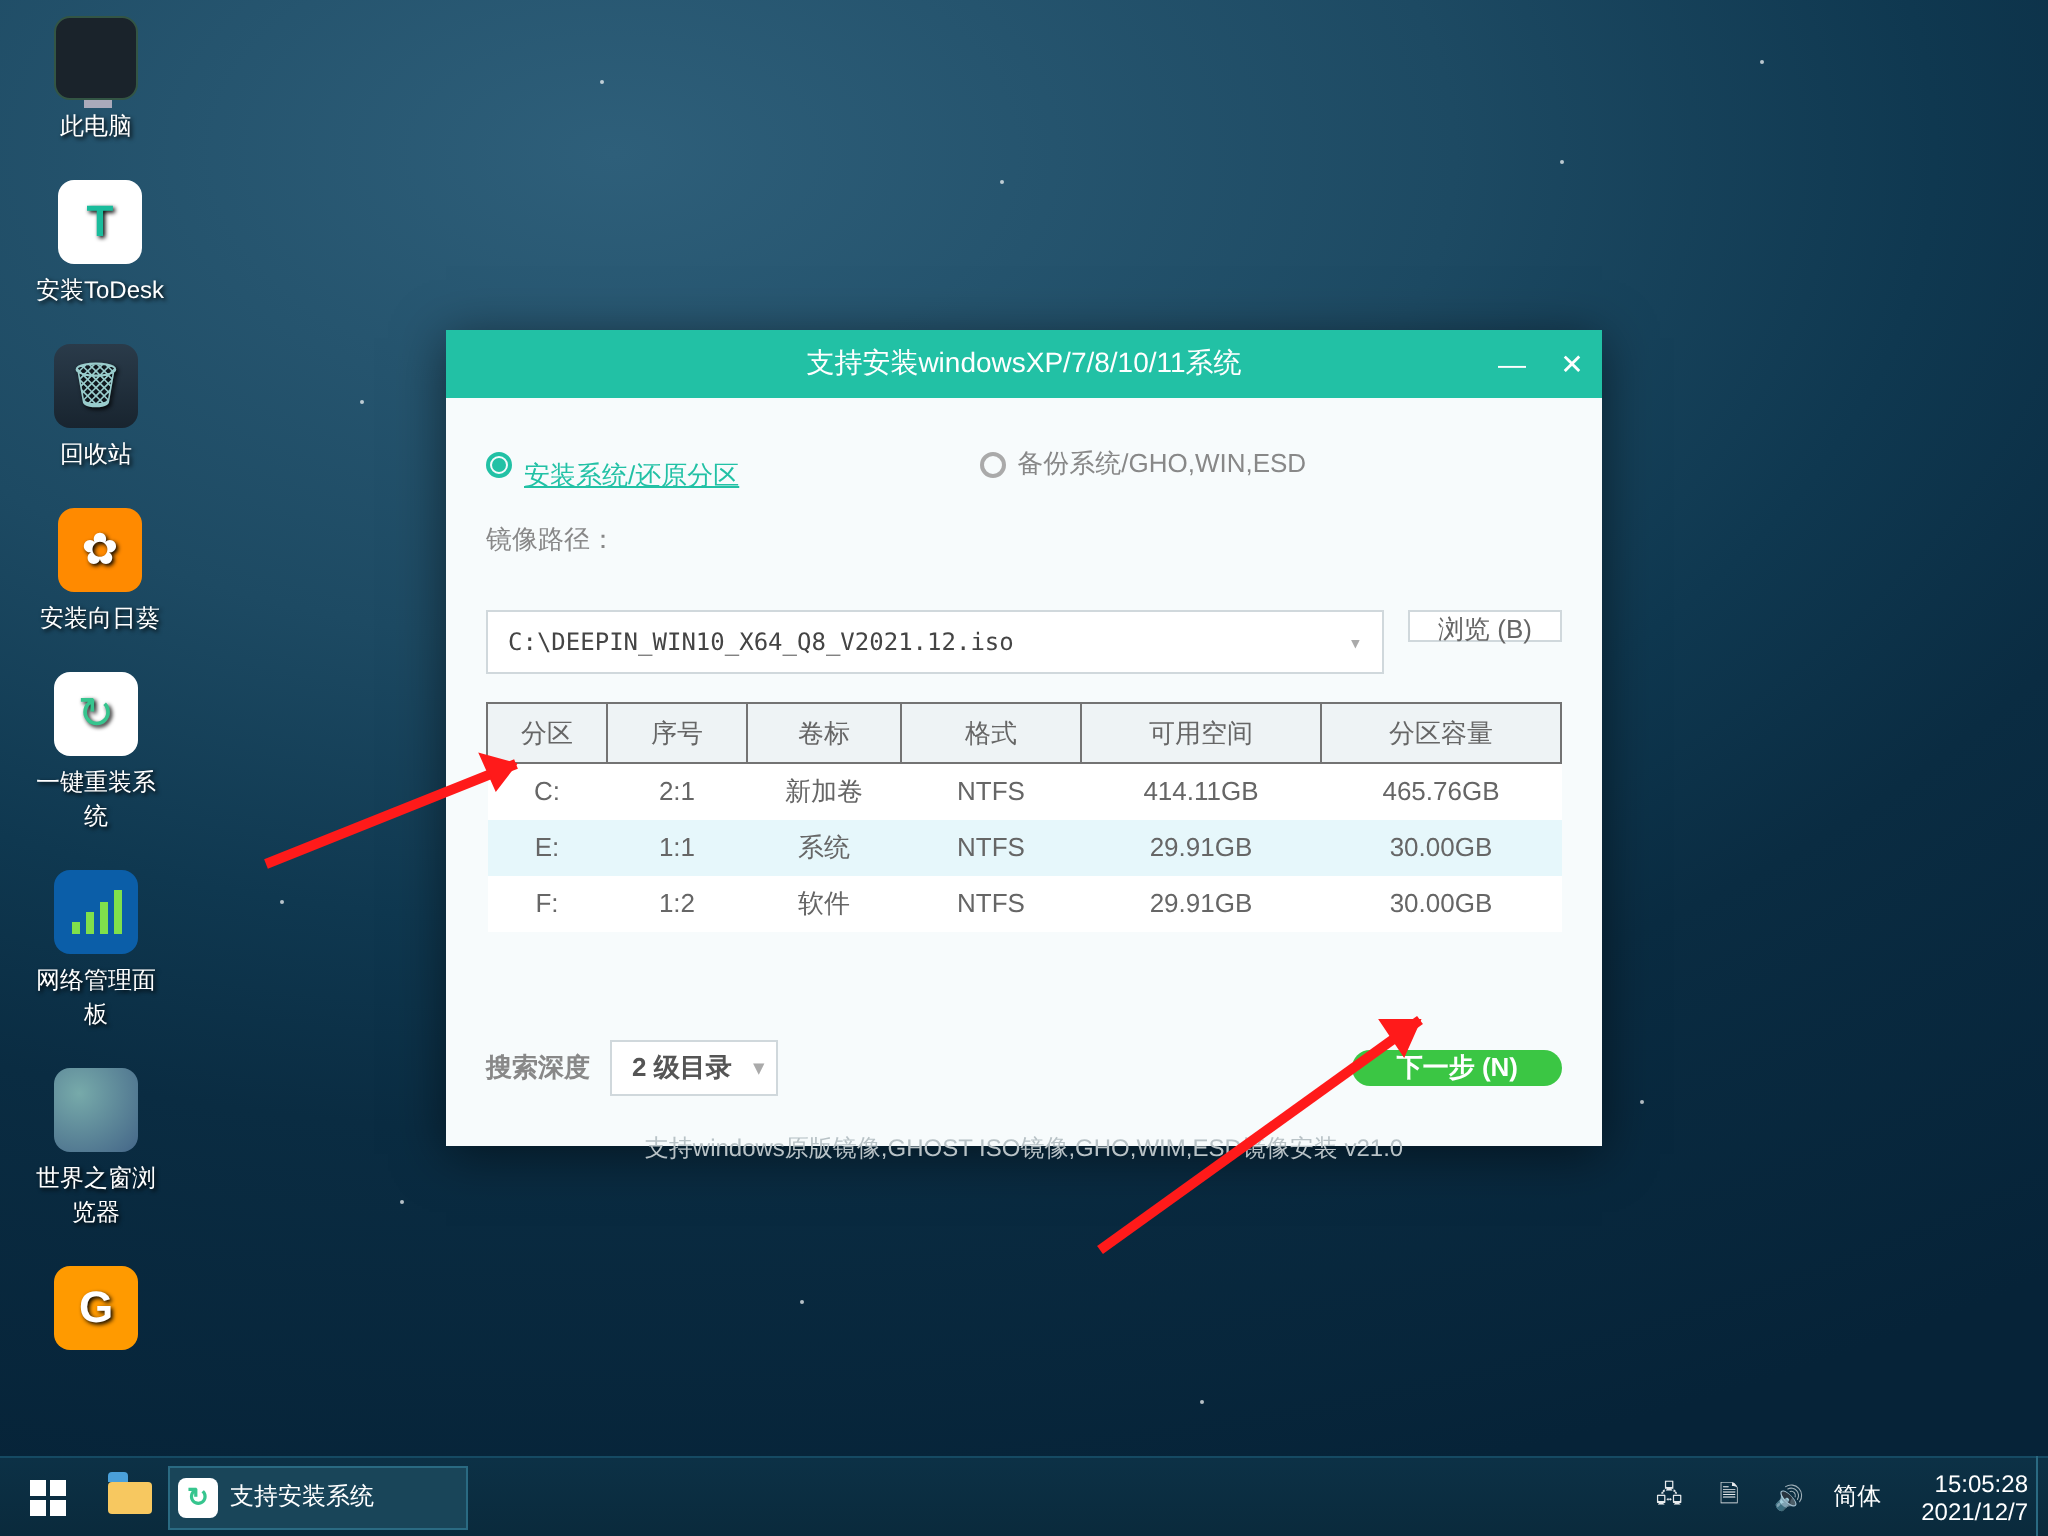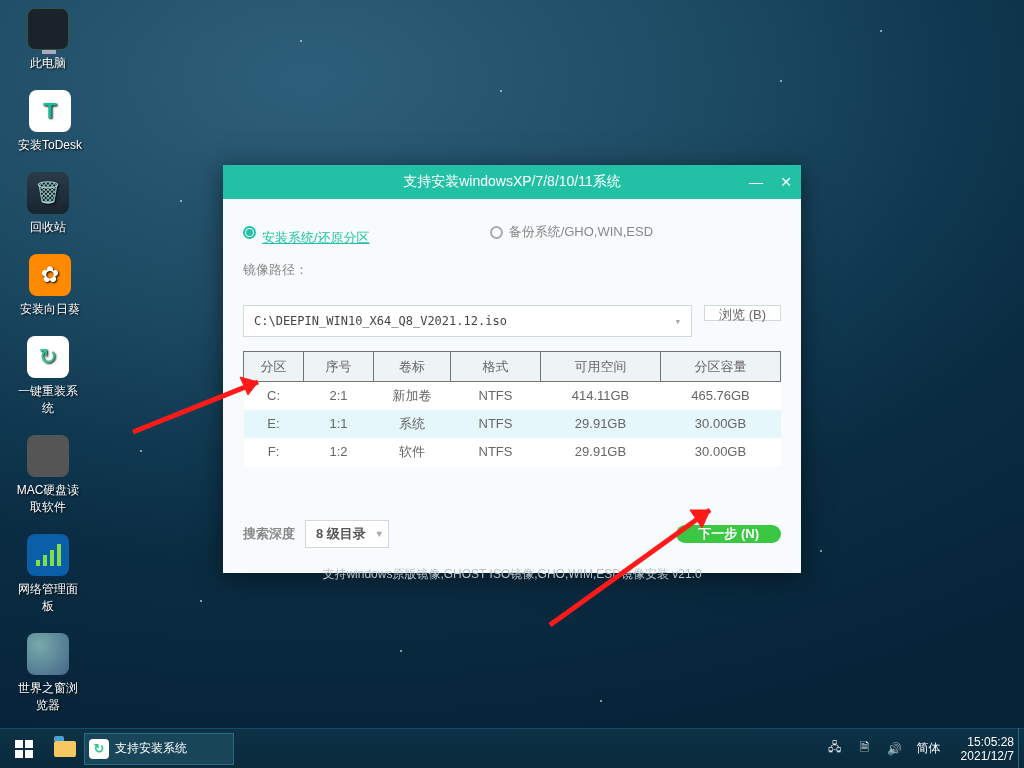--- a/index.html
+++ b/index.html
@@ -143,24 +143,20 @@
     <div>安装向日葵</div>
   </div>
   <div class="clr"></div>
 
   <div class="icon">
     <div class="thumb th-1key">↻</div>
     <div>一键重装系统</div>
   </div>
   <div class="clr"></div>
 
-  <div class="icon">
-    <div class="thumb th-mac"></div>
-    <div>MAC硬盘读取软件</div>
-  </div>
   <div class="clr"></div>
 
   <div class="icon">
     <div class="thumb th-net">
         <div class="bars">
           <i></i>
           <i></i>
           <i></i>
           <i></i>
         </div>
@@ -255,21 +251,21 @@
           <td>NTFS</td>
           <td>29.91GB</td>
           <td>30.00GB</td>
         </tr>
       </tbody>
     </table>
 
     <div class="footer">
       <span class="small-label">搜索深度</span>
       <div class="select">
-        <span>8 级目录</span>
+        <span>2 级目录</span>
         <span class="chev">▾</span>
       </div>
       <div class="spacer"></div>
       <div class="btn-primary">
         <span>下一步 (N)</span>
       </div>
     </div>
 
     <div class="finetext">支持windows原版镜像,GHOST ISO镜像,GHO,WIM,ESD镜像安装 v21.0</div>
   </div>

